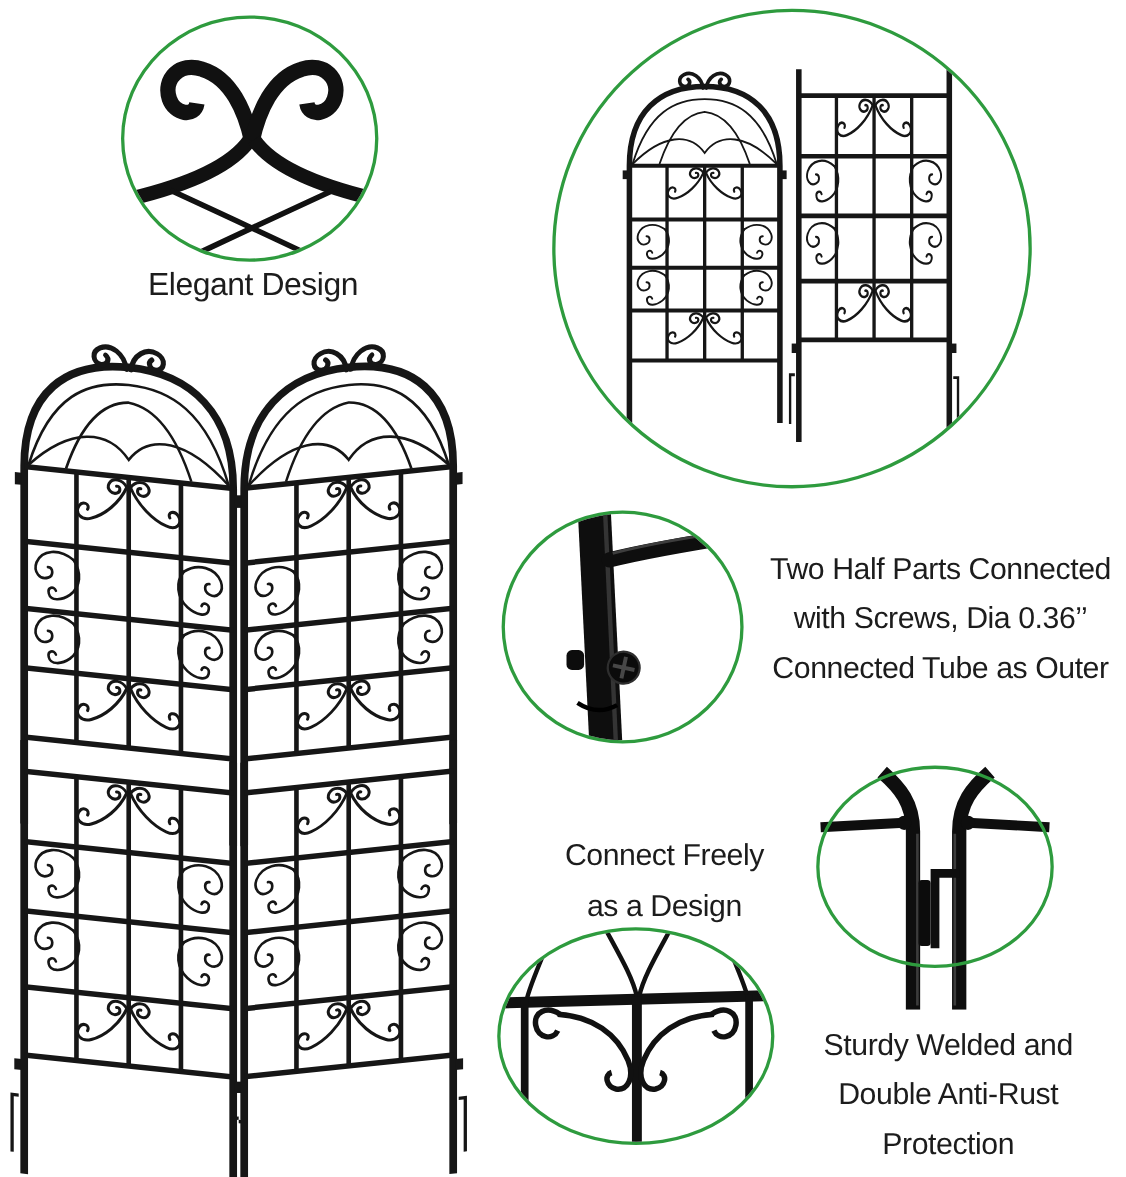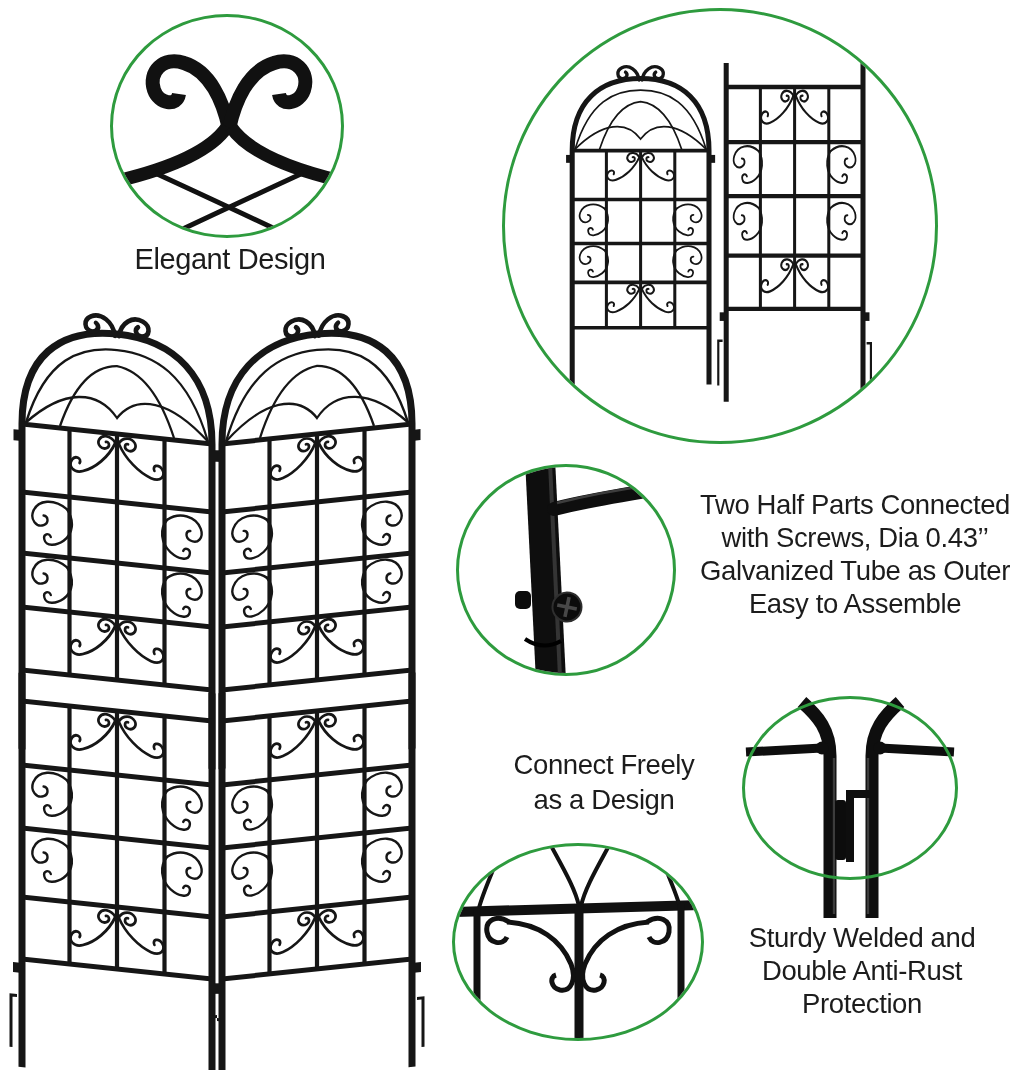--- a/index.html
+++ b/index.html
@@ -7,21 +7,21 @@
          font-family:"Liberation Sans",sans-serif;color:#1c1c1c;border-radius:17px;}
   .callout-circle{position:absolute;border:3px solid var(--green,#2e9b3e);border-radius:50%;
                   background:#fff;overflow:hidden;box-sizing:border-box;}
   .callout-open{position:absolute;}
   .callout-open .ring{position:absolute;left:0;top:0;border:3px solid var(--green,#2e9b3e);
                   border-radius:50%;box-sizing:border-box;z-index:2;}
   .callout-open svg{position:absolute;left:0;top:0;z-index:1;}
   .art{display:block;width:100%;height:100%;}
   .cap{position:absolute;text-align:center;letter-spacing:-0.4px;line-height:33px;
        font-size:27.5px;font-weight:400;color:#1c1c1c;}
-  .cap div{white-space:nowrap;}
+  .cap div{white-space:nowrap;margin-top:12px;}
   #elegant-label{font-size:29px;}
   #connect-text{line-height:35px;}
   svg{overflow:visible;}
 </style>
 </head>
 <body style="background: rgb(255, 255, 255);">
 
 <div id="stage">
 
   <svg width="0" height="0" style="position:absolute" aria-hidden="true">
@@ -162,23 +162,22 @@
       <rect x="56" y="124" width="16" height="18" rx="5" fill="#0c0c0c"></rect>
       <g transform="rotate(12 108 140)">
         <circle cx="108" cy="140" r="14.5" fill="#0b0b0b" stroke="#2e2e2e" stroke-width="2"></circle>
         <path d="M108,130 V150 M98,140 H118" stroke="#474747" stroke-width="3.6" fill="none"></path>
       </g>
     </svg>
   </div>
 
   <div class="cap" style="left:686px;top:488px;width:338px;">
     <div>Two Half Parts Connected</div>
-    <div>with Screws, Dia 0.43’’</div>
-    <div>Galvanized Tube as Outer</div>
-    <div>Easy to Assemble</div>
+    <div>with Screws, Dia 0.36’’</div>
+    <div>Connected Tube as Outer</div>
   </div>
 
   <div class="cap" id="connect-text" style="left:478px;top:747px;width:252px;">
     <div>Connect Freely</div>
     <div>as a Design</div>
   </div>
 
   <div class="callout-open" style="left:742px;top:696px;width:216px;height:222px;">
     <div class="ring" style="width:216px;height:184px;"></div>
     <svg width="216" height="222" viewBox="0 0 216 222" style="overflow:hidden">

